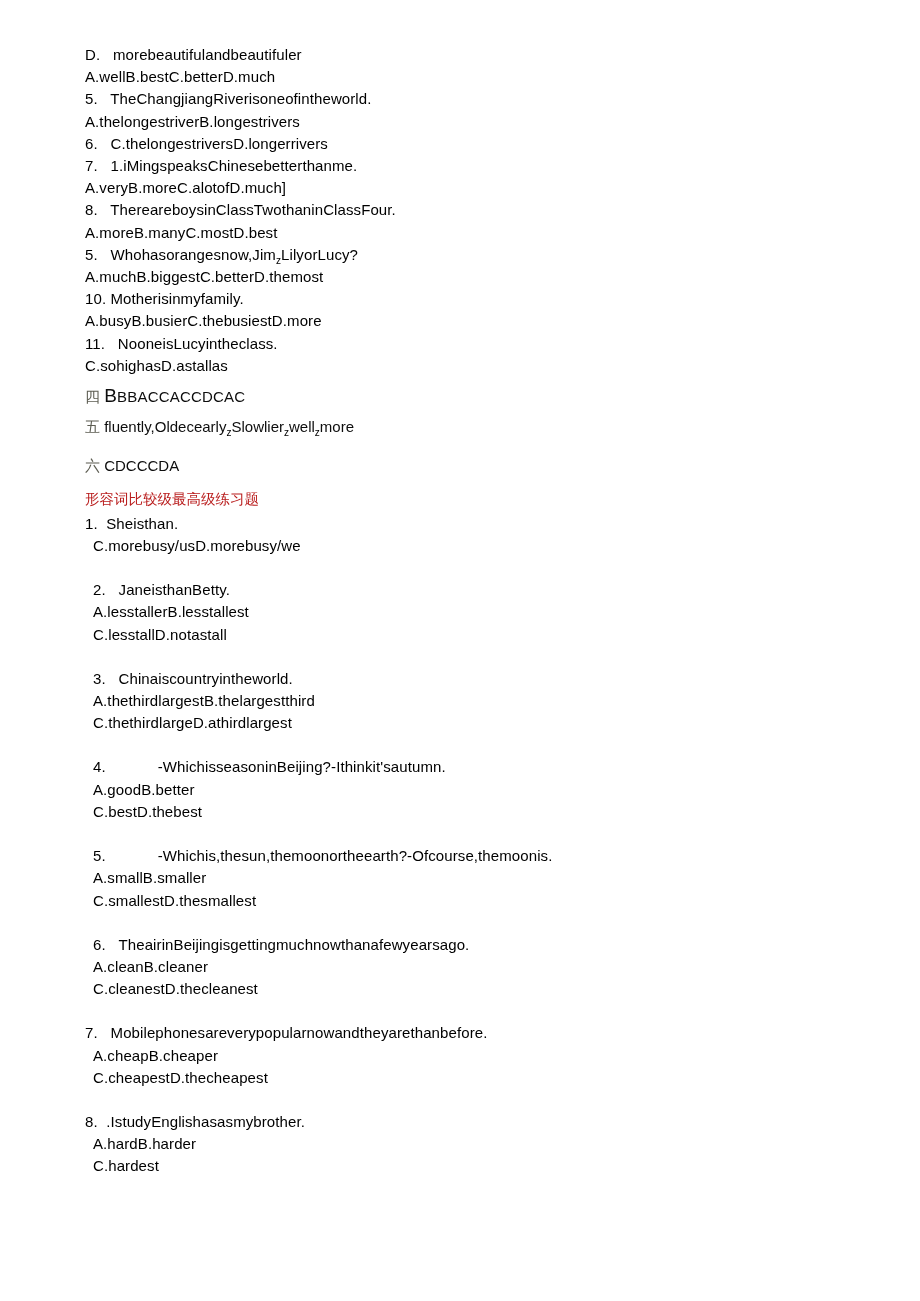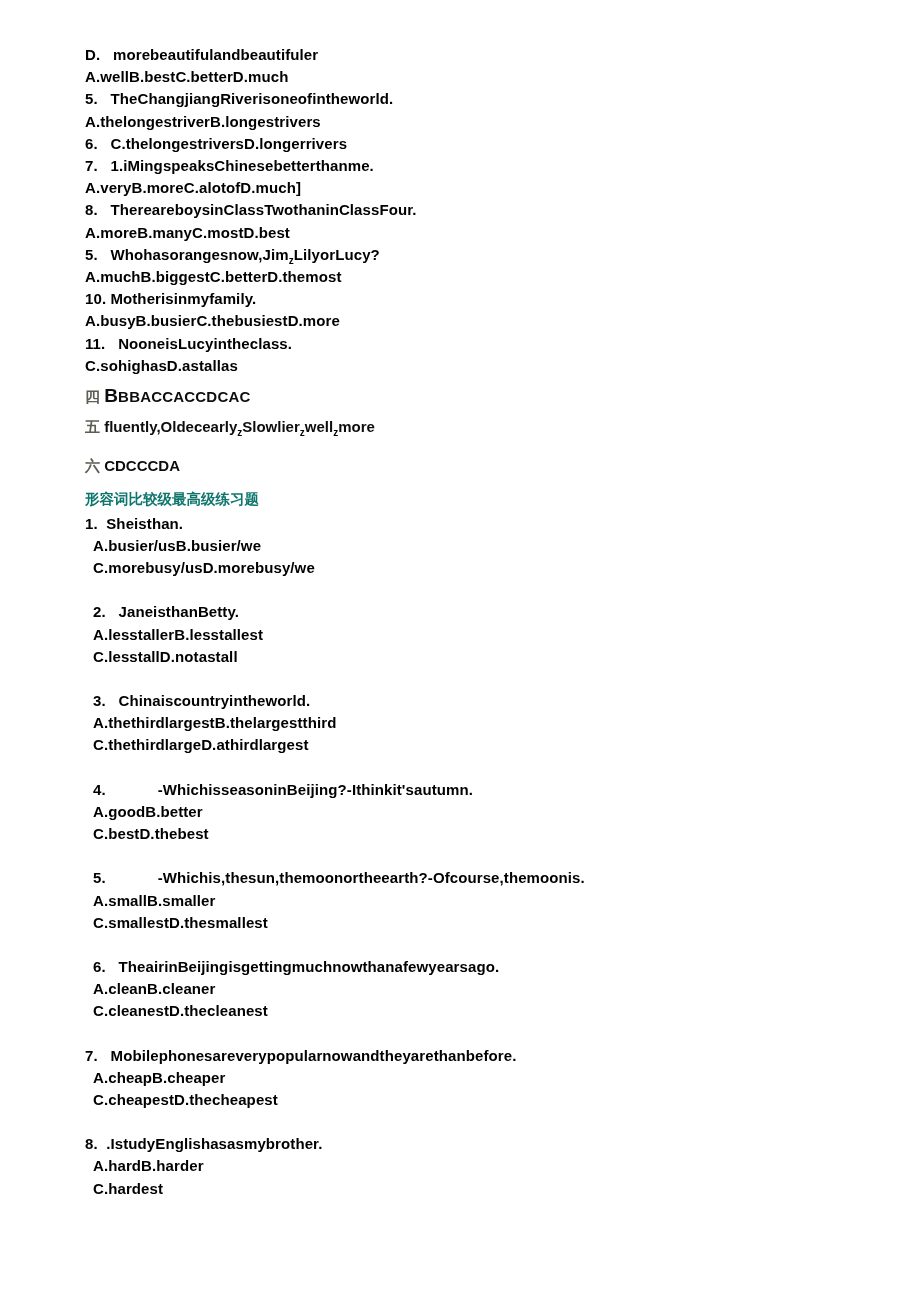--- a/index.html
+++ b/index.html
@@ -14,21 +14,20 @@
     color: #000000;
     -webkit-font-smoothing: antialiased;
   }
   .page {
     position: relative;
     width: 872px;
     height: 1301px;
     background: #ffffff;
     box-sizing: border-box;
     padding: 44px 60px 0 85px;
-    font-weight: bold;
   }
   .doc-body {
     font-size: 15px;
     line-height: 22.2px;
   }
   
   .ln {
     white-space: pre;
     letter-spacing: 0.1px;
   }
@@ -54,21 +53,21 @@
   .smallcaps-lead {
     font-size: 19px;
     letter-spacing: 0.2px;
   }
   .smallcaps-rest {
     font-size: 15px;
     letter-spacing: 0.2px;
   }
   
   .cjk-heading {
-    color: #0f766e;
+    color: #b91c1c;
     font-family: "DejaVu Sans", "Liberation Sans", sans-serif;
     font-size: 14.5px;
     margin-top: 10px;
     margin-bottom: 3px;
     white-space: pre;
   }
   
   .sub-z {
     font-size: 10px;
     vertical-align: sub;
@@ -111,21 +110,20 @@
     <div class="key-line"><span class="cjk-mark">五</span><span class="key-text"> </span><span class="key-text">fluently,Oldecearly</span><span class="sub-z">z</span><span class="key-text">Slowlier</span><span class="sub-z">z</span><span class="key-text">well</span><span class="sub-z">z</span><span class="key-text">more</span></div>
 
     <div class="key-line" style="margin-top:17px;"><span class="cjk-mark">六</span><span class="key-text"> </span><span class="key-text">CDCCCDA</span></div>
 
     <div class="cjk-heading">形容词比较级最高级练习题</div>
 
     <div>
 
       <div>
         <div class="ln ind-0"><span>1.</span>&nbsp;&nbsp;<span>Sheisthan.</span></div>
-        <div class="ln ind-1">A.busier/usB.busier/we</div>
         <div class="ln ind-1">C.morebusy/usD.morebusy/we</div>
       </div>
       <div class="gap-md"></div>
 
       <div>
         <div class="ln ind-1"><span>2.</span>&nbsp;&nbsp;&nbsp;<span>JaneisthanBetty.</span></div>
         <div class="ln ind-1">A.lesstallerB.lesstallest</div>
         <div class="ln ind-1">C.lesstallD.notastall</div>
       </div>
       <div class="gap-md"></div>

